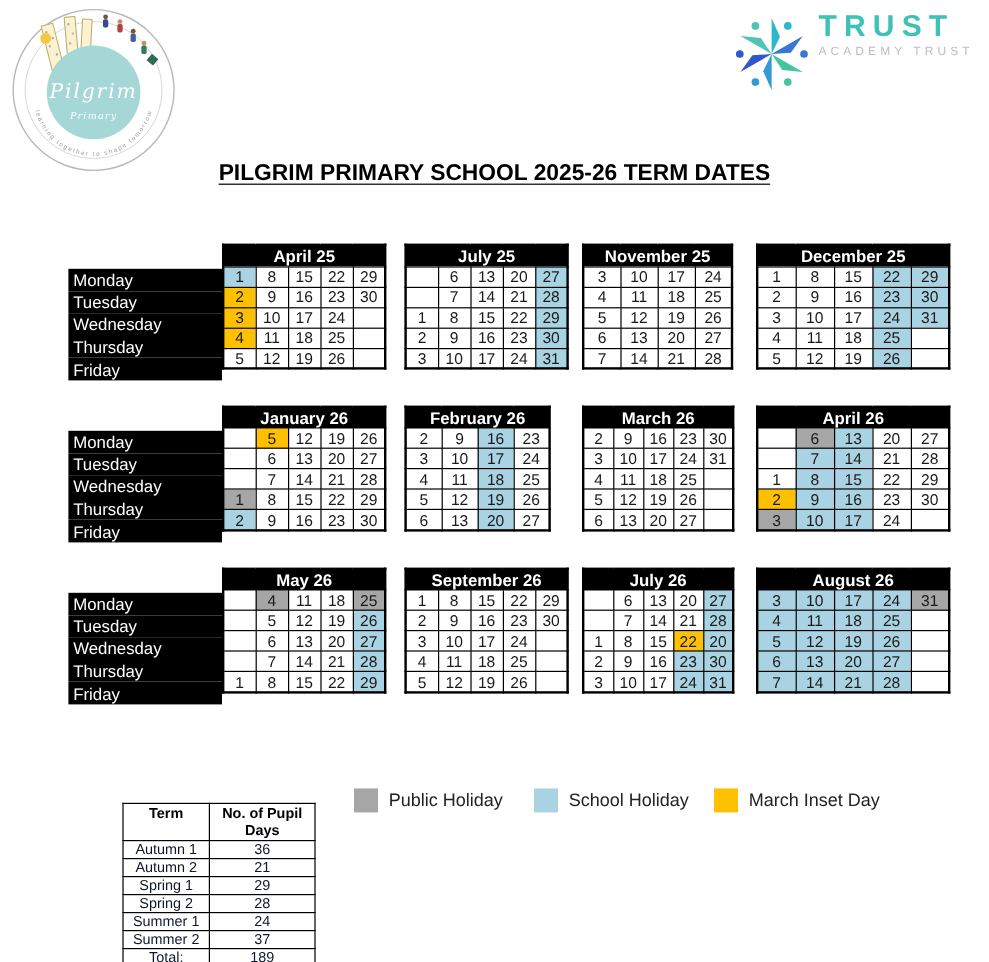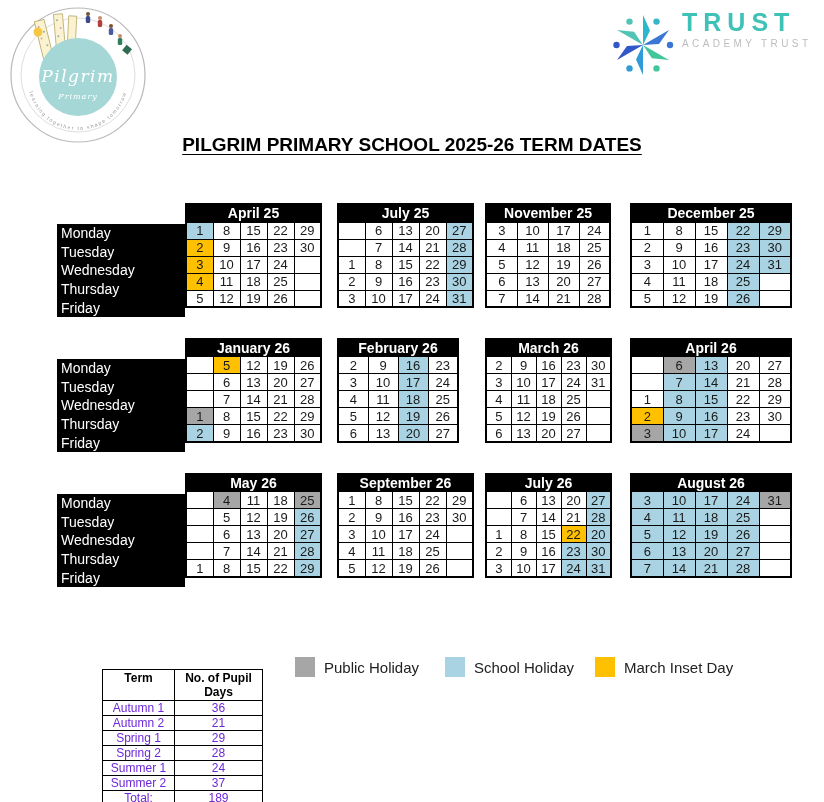--- a/index.html
+++ b/index.html
@@ -38,21 +38,21 @@
   .footer { position:absolute; left:12px; top:655px; width:824px; height:147px; }
   .legend { position:absolute; left:283px; top:2px; display:flex; }
   .legend-item { display:flex; align-items:center; width:150px; }
   .legend-swatch { width:20px; height:20px; margin-right:9px; flex:none; }
   .legend-label { font-size:15px; color:#222; white-space:nowrap; }
 
   .term-table-wrap { position:absolute; left:90px; top:14px; }
   table.terms { border-collapse:collapse; border:1px solid #000; }
   table.terms th { border:1px solid #000; font-size:12px; font-weight:bold; color:#000;
                    padding:1px 4px; text-align:center; vertical-align:top; }
-  table.terms td { border:1px solid #000; font-size:12px; color:#6d28d9; height:14px;
+  table.terms td { border:1px solid #000; font-size:12px; color:#0f172a; height:14px;
                    padding:0 4px; text-align:center; }
   .col-term { width:72px; }
   .col-days { width:88px; }
 </style>
 </head>
 <body>
 
 <div class="page">
 
   <div class="pilgrim-logo">

